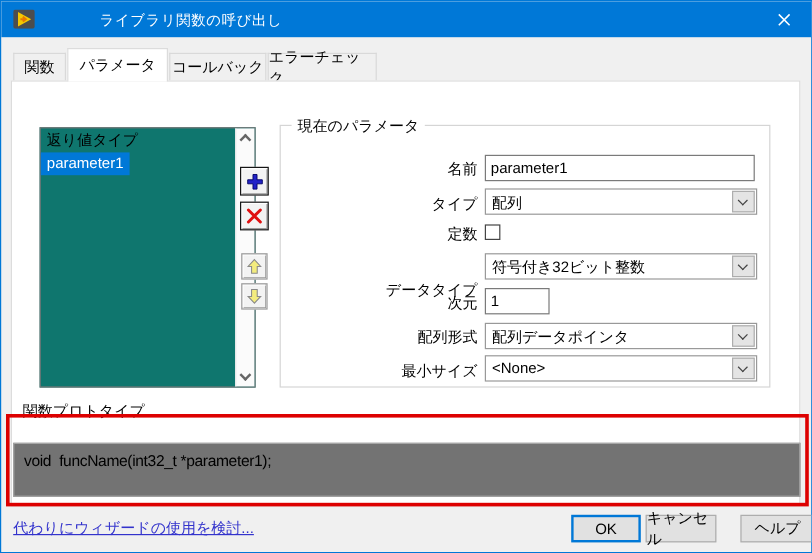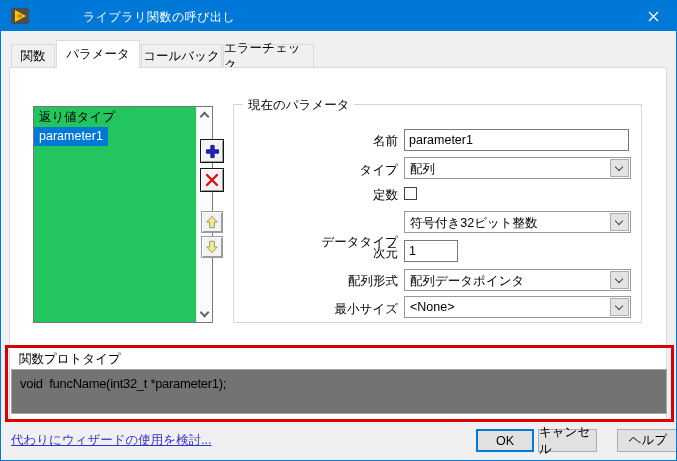--- a/index.html
+++ b/index.html
@@ -23,21 +23,21 @@
   .tab-parameters   { left:55px;  top:39px; width:84px;  height:28px; background:#fff;
                       border:1px solid #dcdcdc; border-bottom:none; z-index:3; }
   .tab-callbacks    { left:140px; top:43px; width:81px;  height:24px; }
   .tab-errorcheck   { left:222px; top:43px; width:91px;  height:24px; }
 
   .tabpage { position:absolute; left:8px; top:66px; width:658px; height:355px;
              background:#fff; border:1px solid #dcdcdc; }
 
   
   .listbox { position:absolute; left:32px; top:105px; width:180px; height:217px;
-             background:#22c55e; border:1px solid #777; }
+             background:#0f766e; border:1px solid #777; }
   .list-item { display:inline-block; min-width:10px; padding:2px 5px 2px 5px; margin:0;
                font-size:12.5px; line-height:15px; white-space:nowrap; cursor:default; }
   .list-item.selected { background:#0078d7; color:#fff; }
   .list-items { position:absolute; left:0; top:1px; right:17px; display:flex; flex-direction:column; align-items:flex-start; }
   .vscroll { position:absolute; right:0; top:0; width:16px; height:100%; background:#fbfbfb; border-left:1px solid #ececec; }
   .chev { position:absolute; left:4px; width:7px; height:7px; border:solid #666; border-width:0 2px 2px 0; }
   .chev.up   { top:6px;  transform:rotate(-135deg); }
   .chev.down { bottom:6px; transform:rotate(45deg); }
 
   
@@ -81,21 +81,21 @@
   .combo .val { position:absolute; left:5px; top:3px; font-size:12.5px; white-space:nowrap; }
   .combo .drop { position:absolute; right:1px; top:1px; width:19px; height:18px;
                  background:#e4e4e4; border:1px solid #adadad; }
   .combo .drop .chev2 { position:absolute; left:5px; top:4px; width:6px; height:6px;
                         border:solid #444; border-width:0 1.6px 1.6px 0; transform:rotate(45deg); }
 
   .checkbox { position:absolute; left:403px; top:186px; width:13px; height:13px;
               background:#fff; border:1px solid #444; cursor:pointer; }
 
   
-  .proto-label { position:absolute; left:18px; top:350px; font-size:12.5px; background:#fff; z-index:2; }
+  .proto-label { position:absolute; left:18px; top:334px; font-size:12.5px; background:#fff; z-index:2; }
   .proto-box { position:absolute; left:10px; top:368px; width:656px; height:45px;
                background:#737373; border:1px solid #a6a6a6; }
   .proto-code { position:absolute; left:8px; top:6px; font-size:13px; letter-spacing:-0.3px; white-space:pre; }
   .red-annotation { position:absolute; left:4px; top:344px; width:669px; height:77px;
                     border:3px solid #dd0000; z-index:5; pointer-events:none; }
 
   
   .wizard-link { position:absolute; left:10px; top:431px; color:#3333cc;
                  text-decoration:underline; font-size:12.5px; cursor:pointer; }
   .dlg-btn { position:absolute; top:428px; height:23px; background:#e1e1e1; border:1px solid #adadad;

